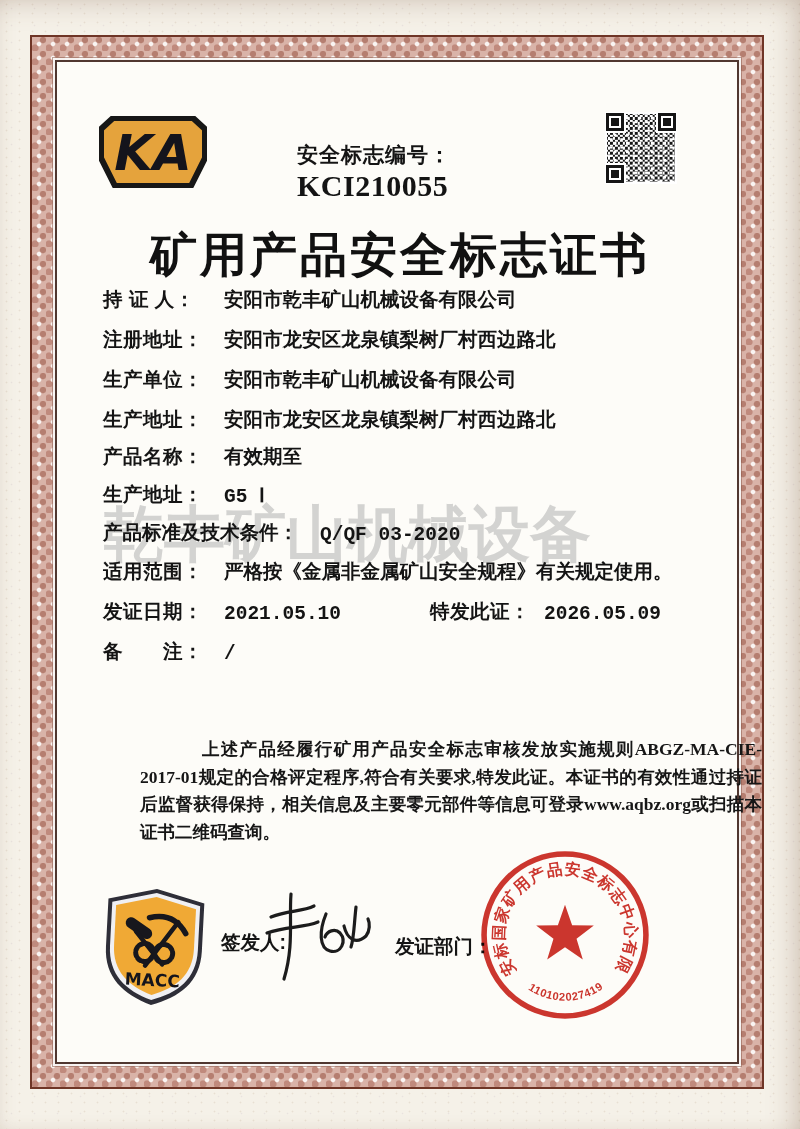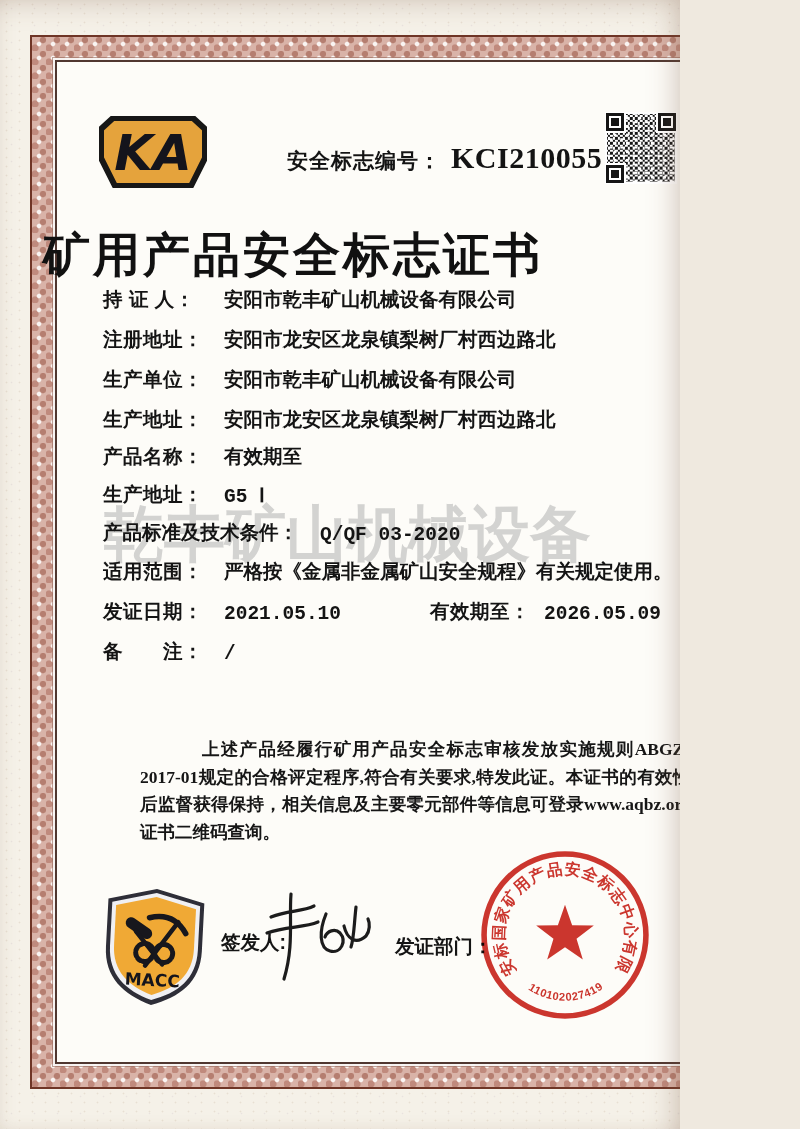--- a/index.html
+++ b/index.html
@@ -3,21 +3,21 @@
 <meta charset="utf-8">
 <style>
   * { box-sizing: border-box; }
   html,body { margin:0; padding:0; }
   body {
     width:800px; height:1129px;
     font-family:"Liberation Sans", sans-serif;
     background:#efe9df;
   }
   .page {
-    position:relative; width:680px; height:1129px; overflow:hidden;
+    position:relative; width:800px; height:1129px; overflow:hidden;
     background-color:#f5f1e8;
     background-image:
       radial-gradient(circle, rgba(150,115,85,.14) .7px, rgba(0,0,0,0) 1.2px),
       radial-gradient(circle, rgba(120,90,140,.10) .6px, rgba(0,0,0,0) 1.1px);
     background-size:13px 9px, 23px 17px;
   }
   .page::after {
     content:''; position:absolute; inset:0; z-index:9; pointer-events:none;
     box-shadow: inset -16px 12px 30px -14px rgba(125,92,70,.38),
                 inset 8px -6px 22px -14px rgba(125,92,70,.22);
@@ -35,30 +35,29 @@
   }
   .frame-inner {
     position:absolute; left:23px; top:23px; right:23px; bottom:23px;
     background:#fdfcf8;
     border:2px solid #503730;
     box-shadow: 0 0 0 2px rgba(255,255,255,.9), 0 0 0 3px rgba(140,90,75,.55);
   }
   .abs { position:absolute; }
   
   .ka-logo { left:99px; top:116px; width:108px; height:72px; z-index:3; }
-  .markno { left:287px; top:141px; z-index:3; display:flex; align-items:baseline; }
+  .markno { left:287px; top:141px; z-index:3; display:flex; align-items:baseline;flex-direction:column; }
   .markno .lbl { font-size:21px; font-weight:800; color:#141414; letter-spacing:1px; }
   .markno .num { font-size:30px; font-weight:700; color:#141414;
                  font-family:"Liberation Serif", serif; margin-left:10px; letter-spacing:.5px; }
   .qr { left:605px; top:112px; width:72px; height:72px; z-index:3; }
   .title {
-    left:0; top:224px; width:800px; z-index:3;
+    left:0; top:224px; width:800px; text-align:center; z-index:3;
     font-size:47px; font-weight:900; color:#111; letter-spacing:3px;
     font-family:"Liberation Serif","DejaVu Serif",serif;
-    padding-left:43px;
   }
   
   .row { position:absolute; left:103px; z-index:3; display:flex; align-items:flex-end;
          font-size:19.5px; color:#141414; white-space:nowrap; }
   .row .lbl { font-weight:800; width:121px; letter-spacing:.5px; flex:none; }
   .row .lbl.wide { width:auto; margin-right:22px; letter-spacing:0; }
   .row .val { font-weight:700; font-family:Liberation Mono, monospace; }
   .row .val.w { width:206px; flex:none; }
   .row .lbl2 { font-weight:800; letter-spacing:.5px; flex:none; margin-right:14px; }
   
@@ -163,21 +162,21 @@
     <span class="lbl wide">产品标准及技术条件：</span>
     <span class="val">Q/QF 03-2020</span>
   </div>
   <div class="row" style="top:558px">
     <span class="lbl">适用范围：</span>
     <span class="val">严格按《金属非金属矿山安全规程》有关规定使用。</span>
   </div>
   <div class="row" style="top:598px">
     <span class="lbl">发证日期：</span>
     <span class="val w">2021.05.10</span>
-    <span class="lbl2">有效期至：</span>
+    <span class="lbl2">特发此证：</span>
     <span class="val">2026.05.09</span>
   </div>
   <div class="row" style="top:638px">
     <span class="lbl">备　　注：</span>
     <span class="val">/</span>
   </div>
 
   <div class="abs statement">上述产品经履行矿用产品安全标志审核发放实施规则ABGZ-MA-CIE-2017-01规定的合格评定程序,符合有关要求,特发此证。本证书的有效性通过持证后监督获得保持，相关信息及主要零元部件等信息可登录www.aqbz.org或扫描本证书二维码查询。</div>
 
   <svg class="abs macc" viewBox="0 0 106 120">

